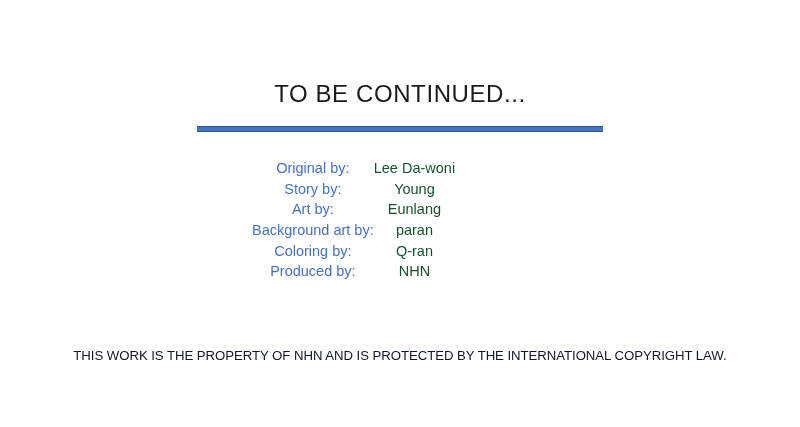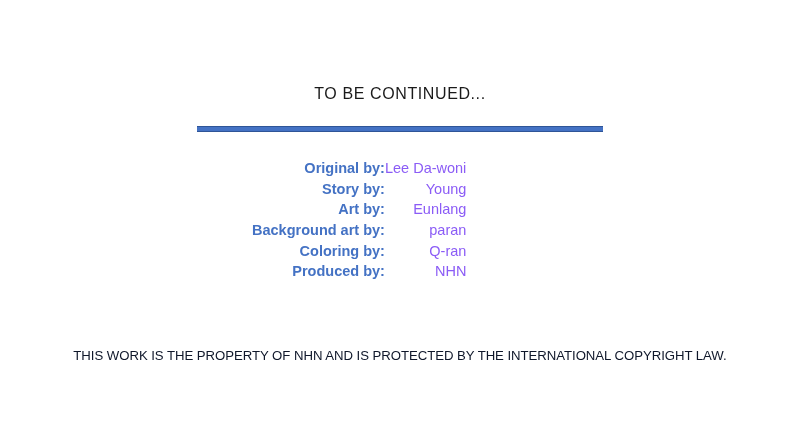--- a/index.html
+++ b/index.html
@@ -25,21 +25,21 @@
   
   .title-block {
     position: absolute;
     left: 0;
     right: 0;
     top: 80px;
     text-align: center;
   }
   .title-text {
     display: inline-block;
-    font-size: 16px;
+    font-size: 24px;
     font-weight: 400;
     letter-spacing: 0.6px;
     color: #1a1a1a;
     line-height: 28px;
     white-space: nowrap;
   }
 
   
   .divider-wrap {
     position: absolute;
@@ -70,29 +70,29 @@
     margin-left: 252px;
     font-size: 14.5px;
   }
   table.credits-table td {
     padding: 0;
     height: 20.6px;
     vertical-align: middle;
     white-space: nowrap;
   }
   td.credit-label {
-    text-align: right;
+    text-align: center;
     color: #4472c4;
     padding-right: 8px;
-    font-weight: 700;
+    font-weight: 400;
     margin-top: 39px;
   }
   td.credit-value {
-    text-align: right;
-    color: #8b5cf6;
+    text-align: center;
+    color: #14532d;
     font-weight: 400;
   }
 
   
   .copyright-block {
     position: absolute;
     left: 0;
     right: 0;
     top: 345px;
     text-align: center;

